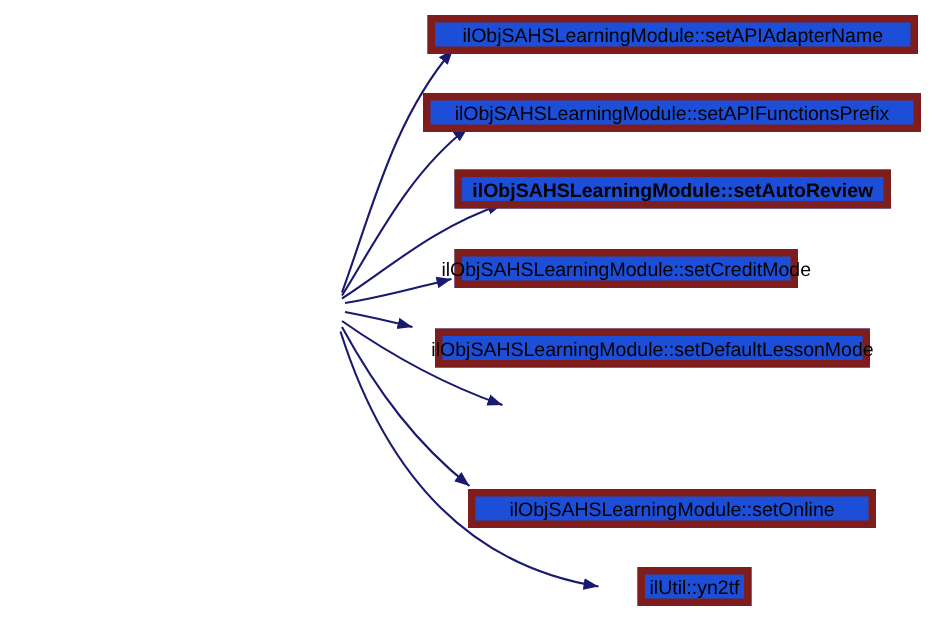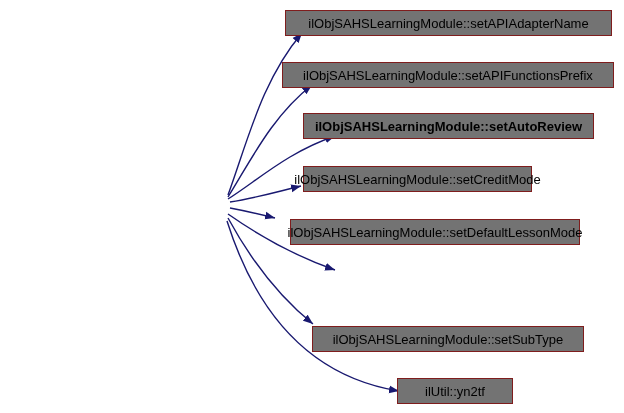--- a/index.html
+++ b/index.html
@@ -7,22 +7,22 @@
     position:relative;
     width:624px;height:413px;
     background:#ffffff;
     font-family:"Liberation Sans","DejaVu Sans",sans-serif;
     overflow:hidden;
   }
   .edges{position:absolute;left:0;top:0;width:624px;height:413px;}
   .node{
     position:absolute;
     box-sizing:border-box;
-    background:#737373;
-    border:1px solid #7f1d1d;
+    background:#1d4ed8;
+    border:5px solid #7f1d1d;
     color:#000000;
     font-size:13px;
     display:flex;
     align-items:center;
     justify-content:center;
     white-space:nowrap;
     cursor:pointer;
   }
   .node.root{
     background:#c0c0c0;
@@ -58,17 +58,17 @@
 
   <div class="node" style="left:282px;top:62px;width:332px;height:26px;">ilObjSAHSLearningModule::setAPIFunctionsPrefix</div>
 
   <div class="node" style="left:303px;top:113px;width:291px;height:26px;font-weight:bold;">ilObjSAHSLearningModule::setAutoReview</div>
 
   <div class="node" style="left:303px;top:166px;width:229px;height:26px;">ilObjSAHSLearningModule::setCreditMode</div>
 
   <div class="node" style="left:290px;top:219px;width:290px;height:26px;">ilObjSAHSLearningModule::setDefaultLessonMode</div>
 
 
-  <div class="node" style="left:312px;top:326px;width:272px;height:26px;">ilObjSAHSLearningModule::setSubType</div>
+  <div class="node" style="left:312px;top:326px;width:272px;height:26px;">ilObjSAHSLearningModule::setOnline</div>
 
-  <div class="node" style="left:397px;top:378px;width:116px;height:26px;">ilUtil::yn2tf</div>
+  <div class="node" style="left:425px;top:378px;width:76px;height:26px;">ilUtil::yn2tf</div>
 
 </div>
 
 </body></html>

